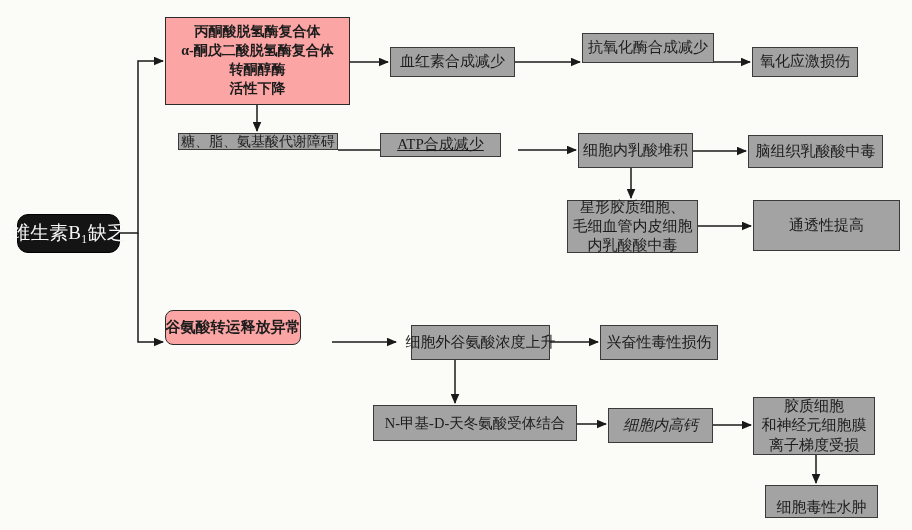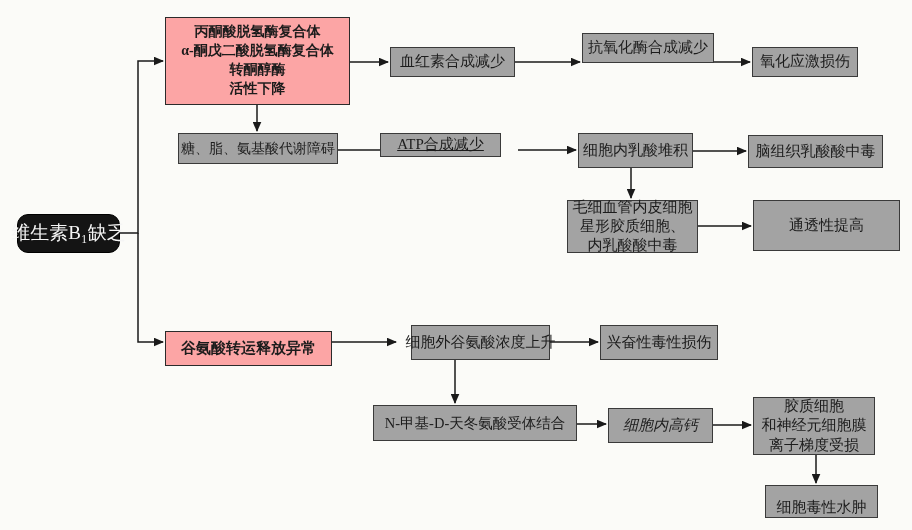--- a/index.html
+++ b/index.html
@@ -97,41 +97,41 @@
       </div>
       <div class="node white" data-name="flow-node-heme" style="left: 390px; top: 47px; width: 125px; height: 30px;">
         <div data-name="flow-node-heme-line">血红素合成减少</div>
       </div>
       <div class="node white" data-name="flow-node-antioxidant" style="left: 582px; top: 33px; width: 132px; height: 30px;">
         <div data-name="flow-node-antioxidant-line">抗氧化酶合成减少</div>
       </div>
       <div class="node white" data-name="flow-node-oxidative" style="left: 752px; top: 47px; width: 106px; height: 30px;">
         <div data-name="flow-node-oxidative-line">氧化应激损伤</div>
       </div>
-      <div class="node white" data-name="flow-node-metabolism" style="left: 178px; top: 133px; width: 160px; height: 31px;">
+      <div class="node white" data-name="flow-node-metabolism" style="left: 178px; top: 133px; width: 160px; height: 17px;">
         <div data-name="flow-node-metabolism-line">糖、脂、氨基酸代谢障碍</div>
       </div>
       <div class="node white" data-name="flow-node-atp" style="left: 380px; top: 133px; width: 121px; height: 24px; text-decoration: underline;">
         <div data-name="flow-node-atp-line">ATP合成减少</div>
       </div>
       <div class="node white" data-name="flow-node-lactate" style="left: 578px; top: 133px; width: 115px; height: 35px;">
         <div data-name="flow-node-lactate-line">细胞内乳酸堆积</div>
       </div>
       <div class="node white" data-name="flow-node-brain-lactic" style="left: 748px; top: 135px; width: 135px; height: 33px;">
         <div data-name="flow-node-brain-lactic-line">脑组织乳酸酸中毒</div>
       </div>
       <div class="node white" data-name="flow-node-astrocyte" style="left: 567px; top: 200px; width: 131px; height: 53px;">
+        <div data-name="flow-node-astrocyte-line">星形胶质细胞、</div>
         <div data-name="flow-node-astrocyte-line">毛细血管内皮细胞</div>
-        <div data-name="flow-node-astrocyte-line">星形胶质细胞、</div>
         <div data-name="flow-node-astrocyte-line">内乳酸酸中毒</div>
       </div>
       <div class="node white" data-name="flow-node-bbb" style="left: 753px; top: 200px; width: 147px; height: 51px;">
         <div data-name="flow-node-bbb-line">通透性提高</div>
       </div>
-      <div class="node gray" data-name="flow-node-glutamate" style="left: 165px; top: 331px; width: 167px; height: 35px;">
+      <div class="node gray" data-name="flow-node-glutamate" style="left: 165px; top: 310px; width: 136px; height: 35px; border-radius: 8px;">
         <div data-name="flow-node-glutamate-line">谷氨酸转运释放异常</div>
       </div>
       <div class="node white" data-name="flow-node-extracellular" style="left: 398px; top: 325px; width: 139px; height: 35px; margin-left: 13px;">
         <div data-name="flow-node-extracellular-line">细胞外谷氨酸浓度上升</div>
       </div>
       <div class="node white" data-name="flow-node-excitotoxic" style="left: 600px; top: 325px; width: 118px; height: 35px;">
         <div data-name="flow-node-excitotoxic-line">兴奋性毒性损伤</div>
       </div>
       <div class="node white" data-name="flow-node-nmda" style="left: 353px; top: 405px; width: 204px; height: 36px;">
         <div data-name="flow-node-nmda-line">N-甲基-D-天冬氨酸受体结合</div>

